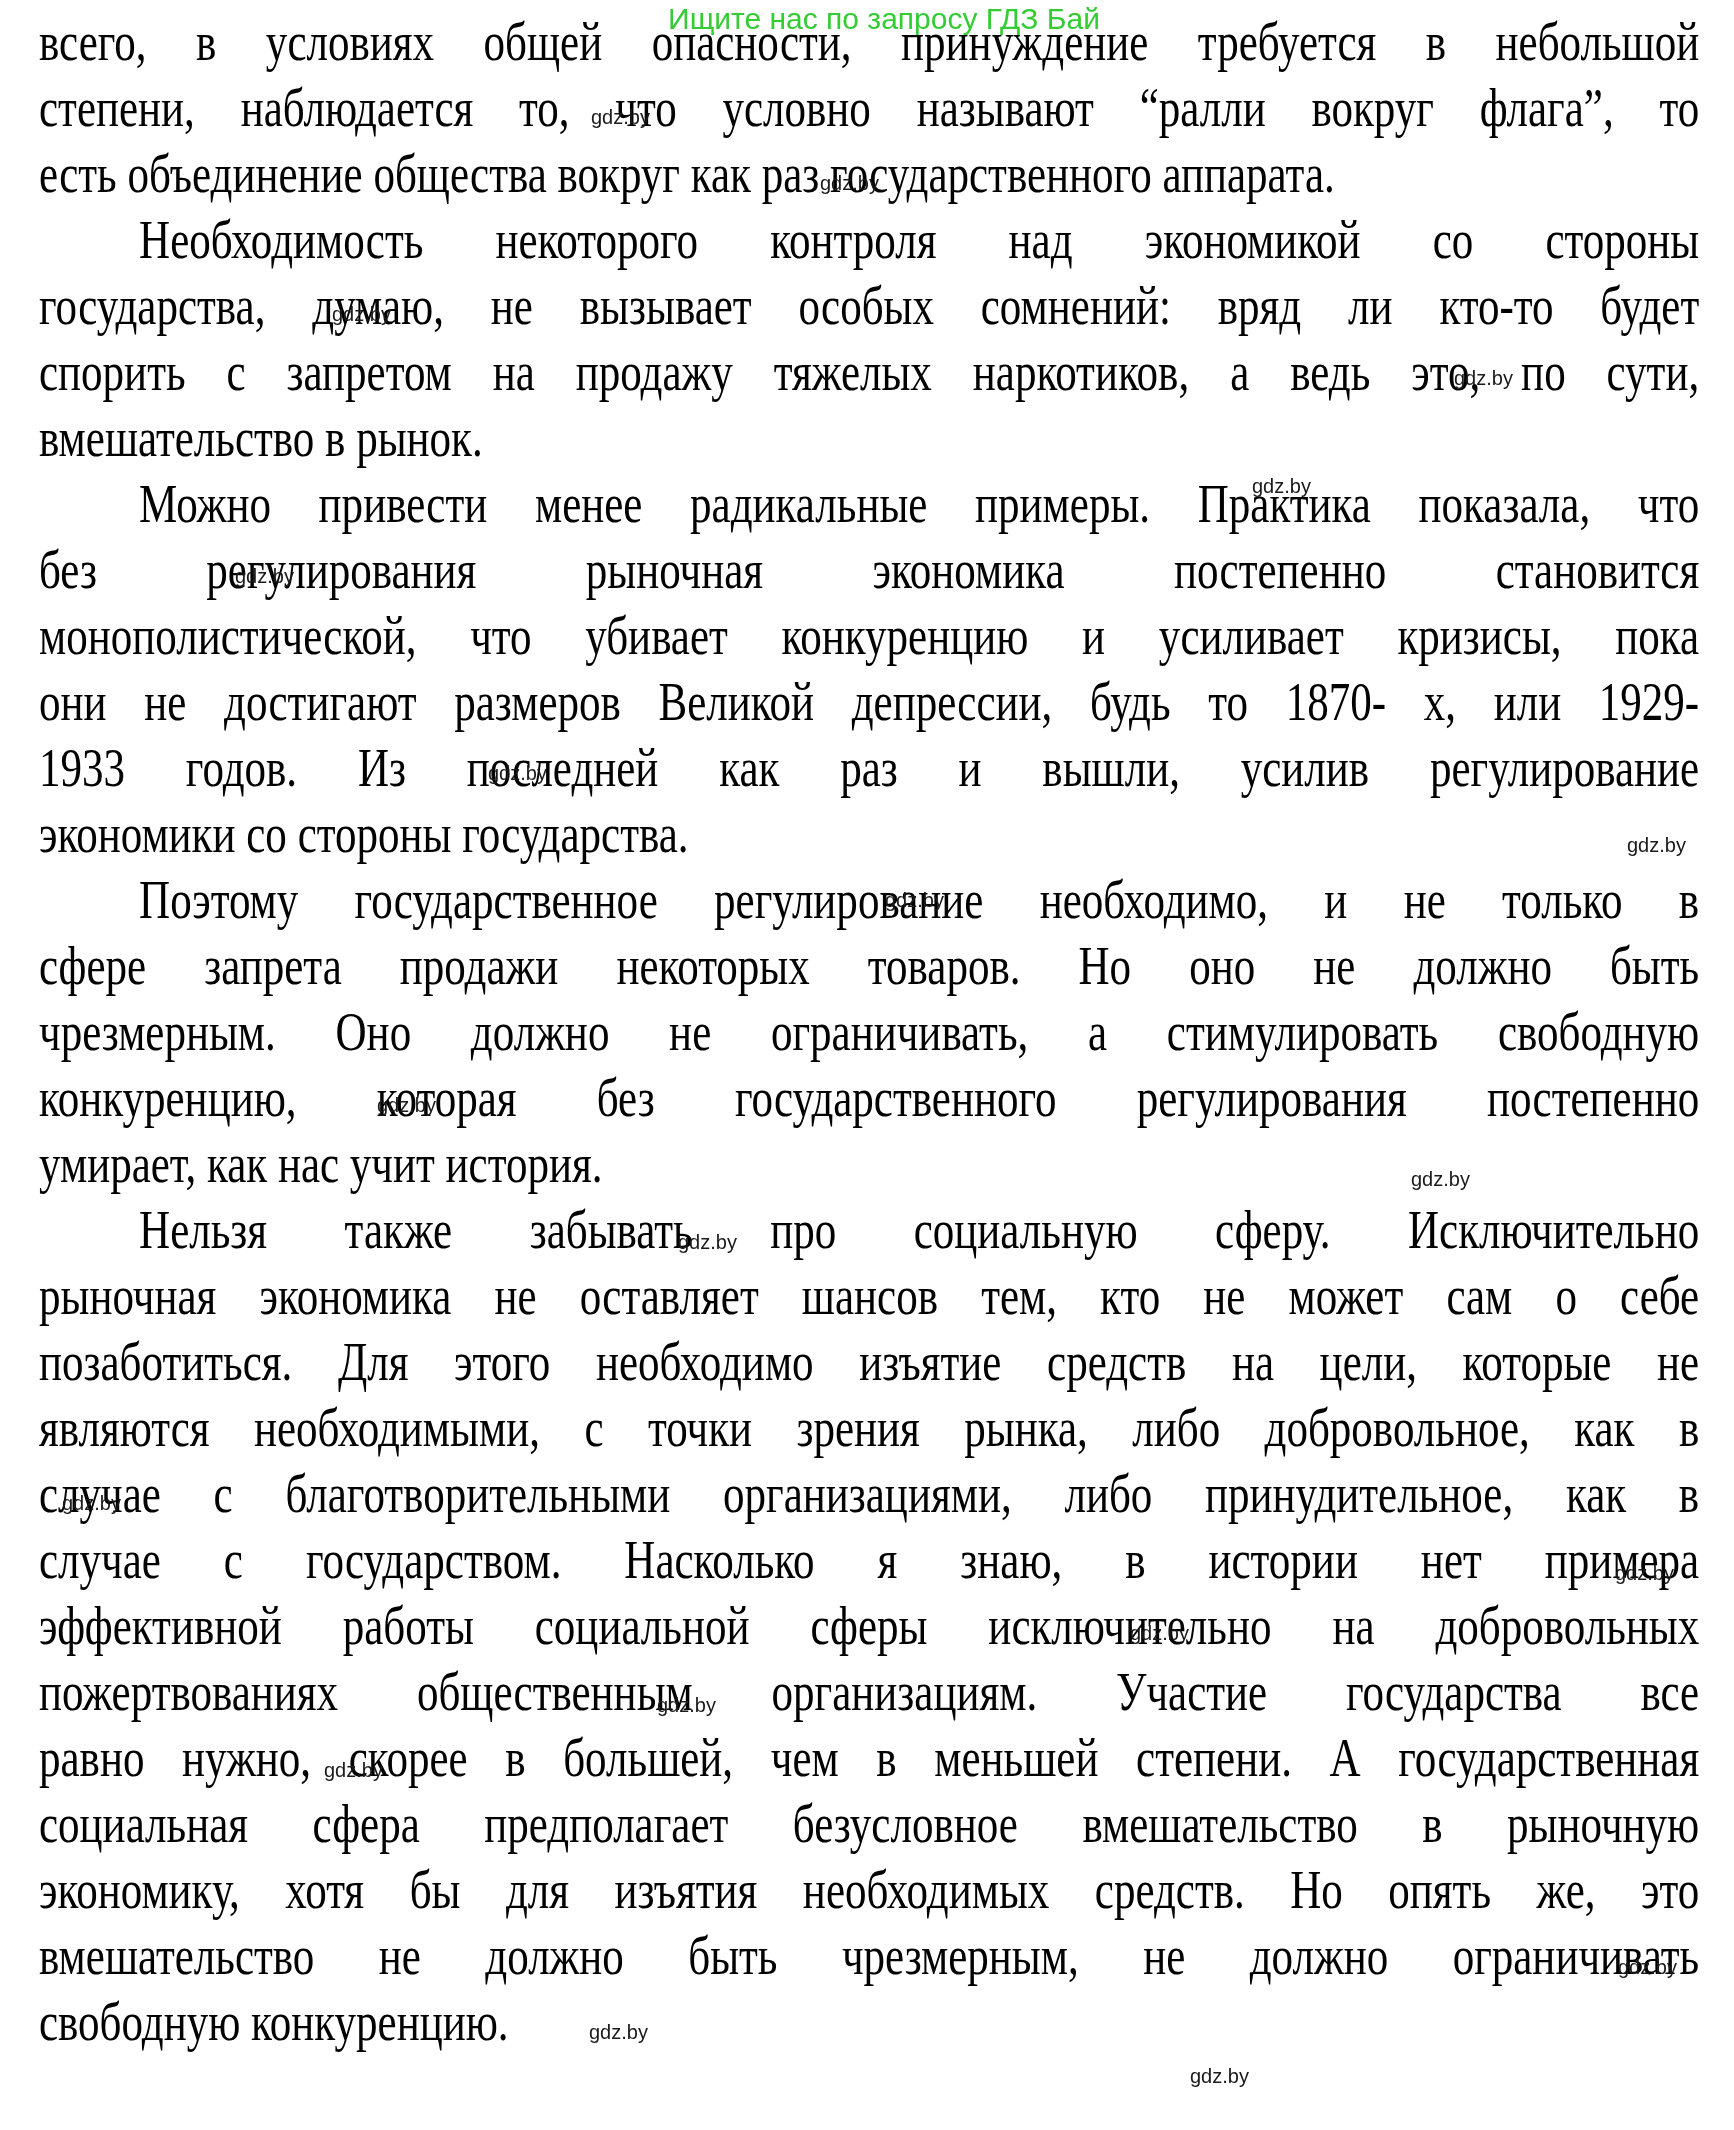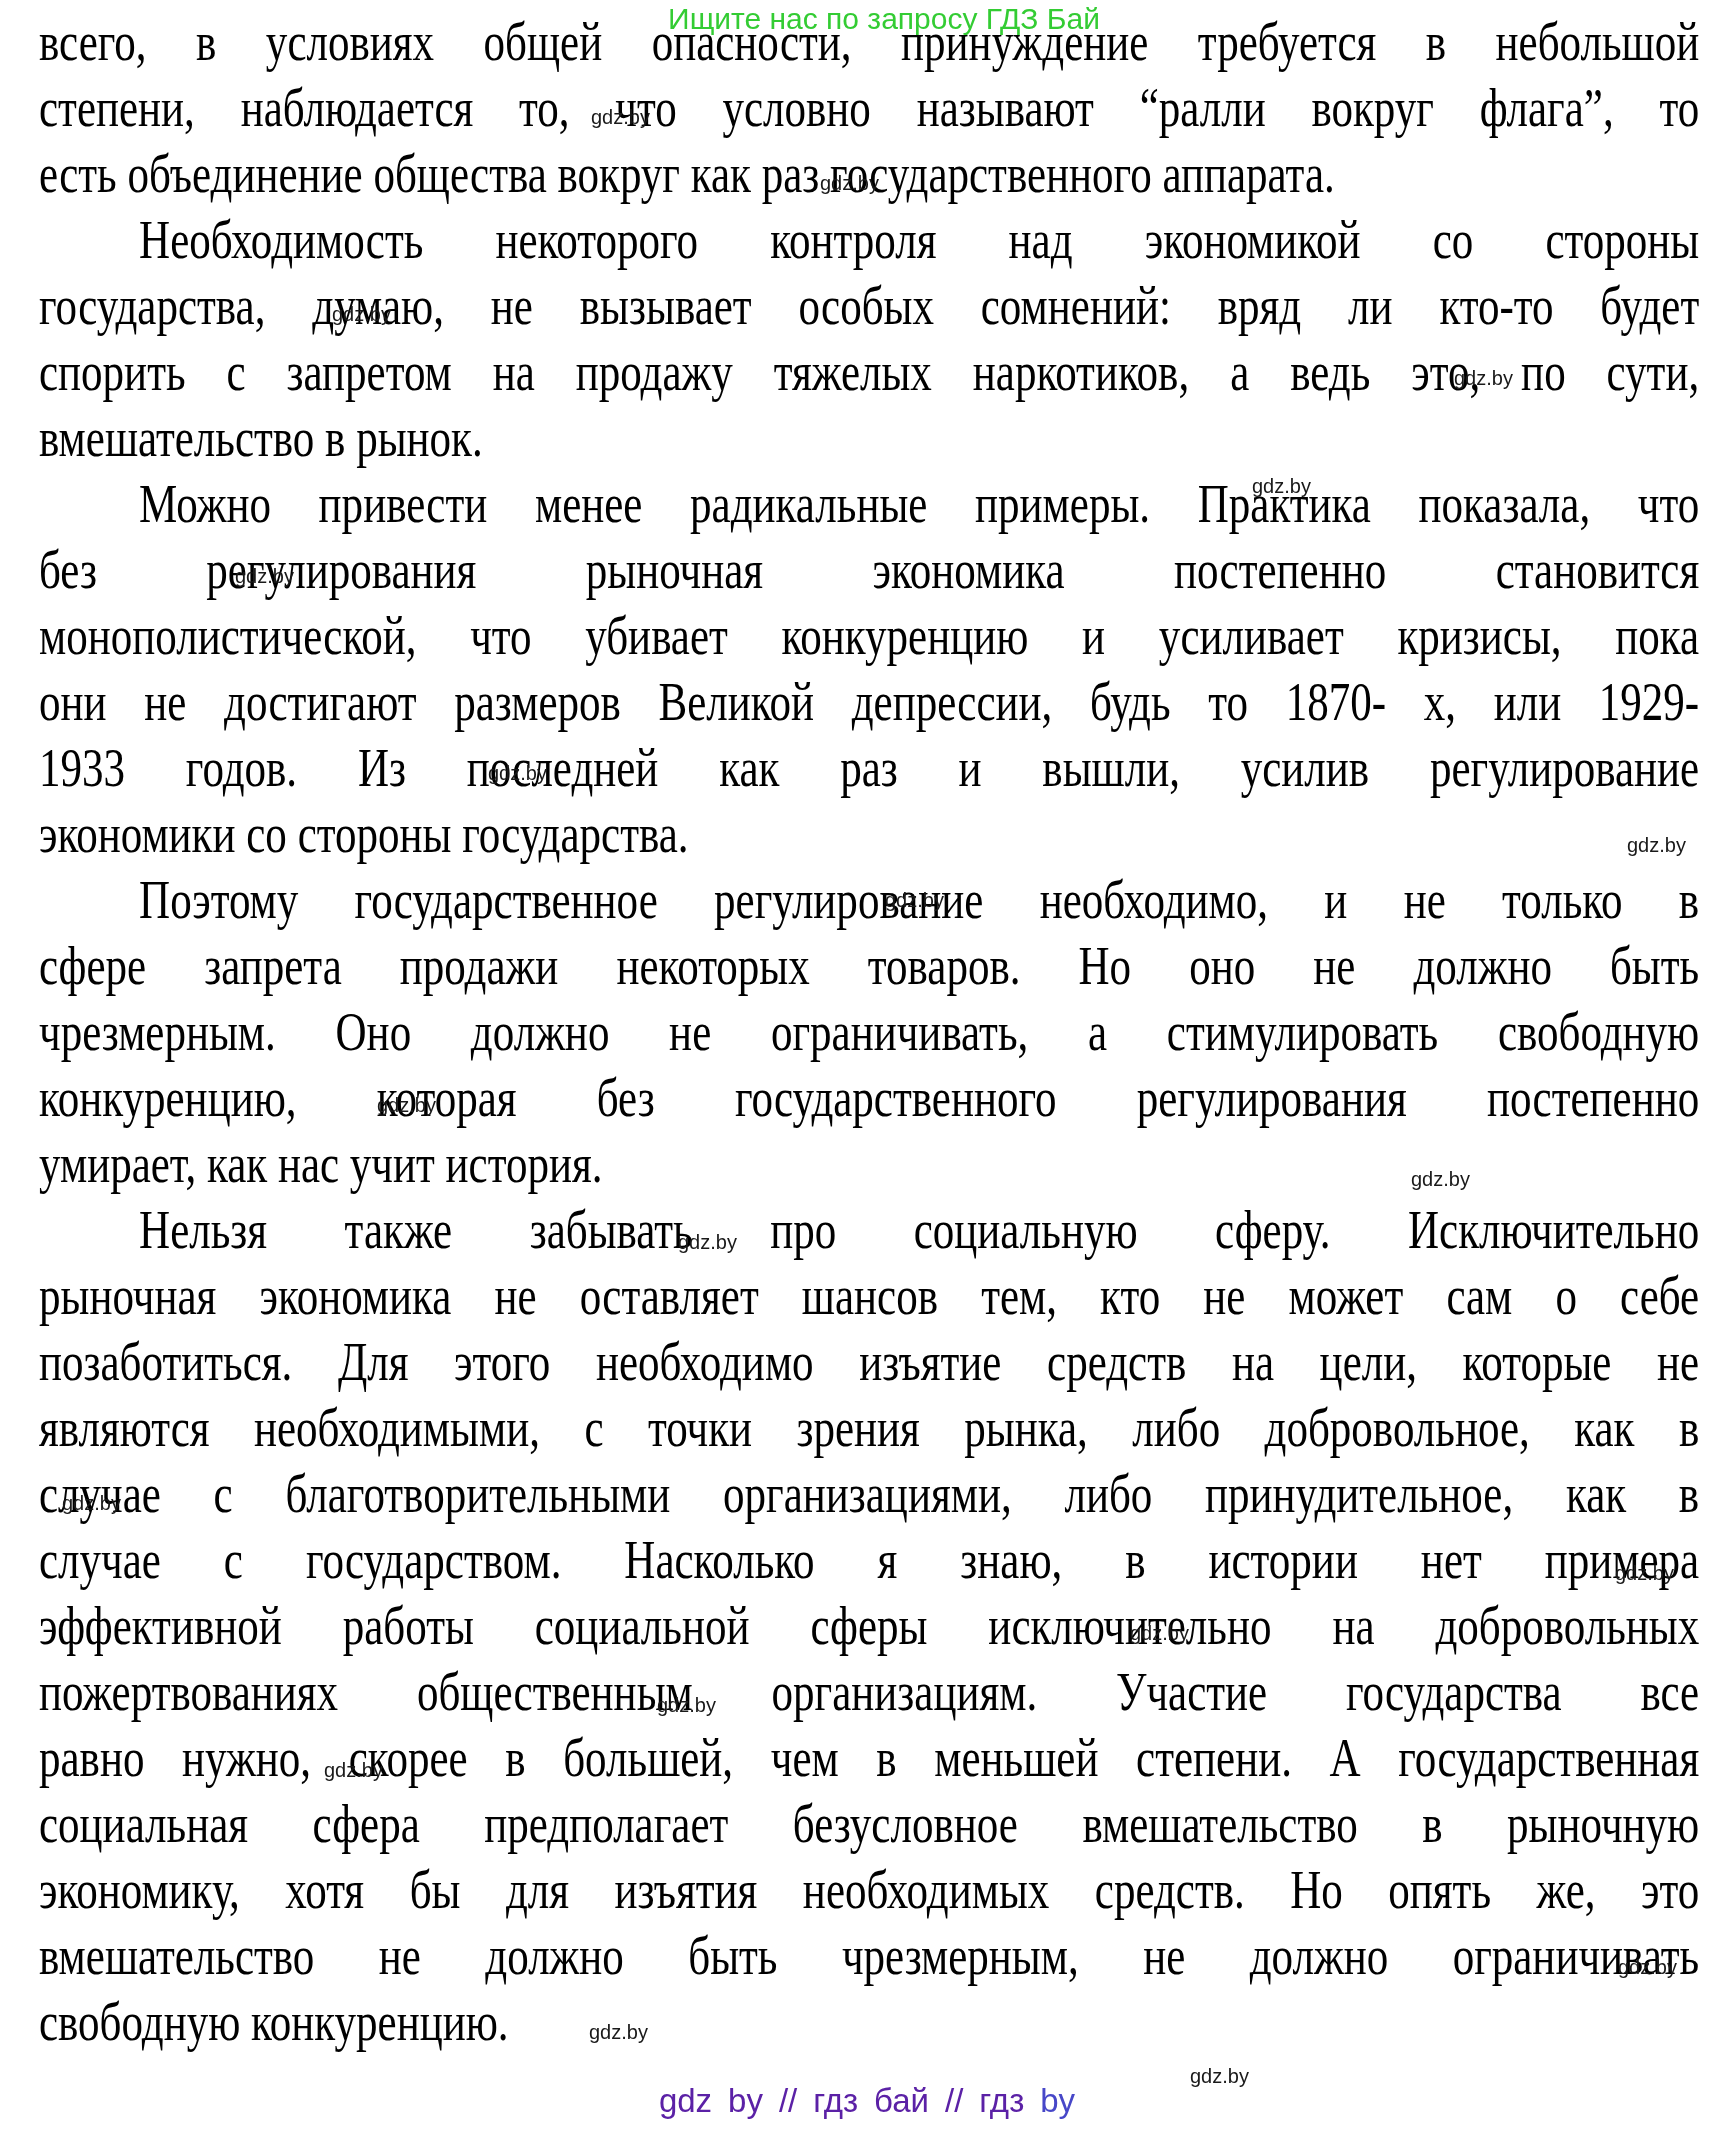--- a/index.html
+++ b/index.html
@@ -98,23 +98,20 @@
       <div class="line">случае с государством. Насколько я знаю, в истории нет примера</div>
       <div class="line">эффективной работы социальной сферы исключительно на добровольных</div>
       <div class="line">пожертвованиях общественным организациям. Участие государства все</div>
       <div class="line">равно нужно, скорее в большей, чем в меньшей степени. А государственная</div>
       <div class="line">социальная сфера предполагает безусловное вмешательство  в рыночную</div>
       <div class="line">экономику, хотя бы для изъятия необходимых средств. Но опять же, это</div>
       <div class="line">вмешательство не должно быть чрезмерным, не должно ограничивать</div>
       <div class="line para-end">свободную конкуренцию.</div>
     </div>
 
-  <div class="footer-links">
-    <span style="color: rgb(91, 33, 166);">gdz by  //  гдз бай  //  гдз </span><span style="color: rgb(71, 71, 200);">by</span>
-  </div>
 <span class="watermark" style="left: 591px; top: 104px; color: rgb(26, 26, 26);">gdz.by</span>
     <span class="watermark" style="left: 820px; top: 170px; color: rgb(26, 26, 26);">gdz.by</span>
     <span class="watermark" style="left: 332px; top: 301px; color: rgb(26, 26, 26);">gdz.by</span>
     <span class="watermark" style="left: 1454px; top: 365px; color: rgb(26, 26, 26);">gdz.by</span>
     <span class="watermark" style="left: 1252px; top: 473px; color: rgb(26, 26, 26);">gdz.by</span>
     <span class="watermark" style="left: 235px; top: 563px; color: rgb(26, 26, 26);">gdz.by</span>
     <span class="watermark" style="left: 488px; top: 760px; color: rgb(26, 26, 26);">gdz.by</span>
     <span class="watermark" style="left: 1627px; top: 832px; color: rgb(26, 26, 26);">gdz.by</span>
     <span class="watermark" style="left: 885px; top: 887px; color: rgb(26, 26, 26);">gdz.by</span>
     <span class="watermark" style="left: 377px; top: 1092px; color: rgb(26, 26, 26);">gdz.by</span>

